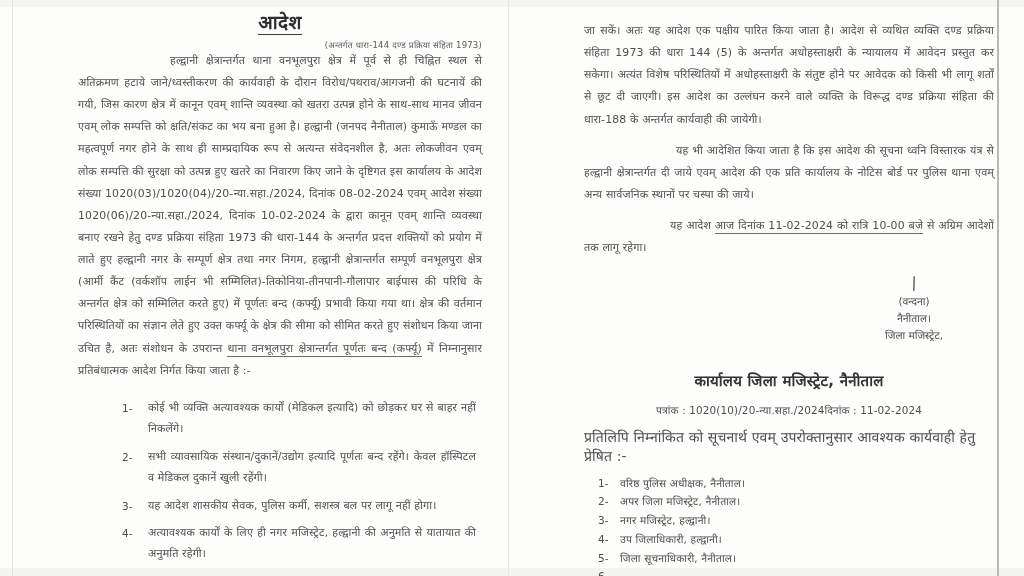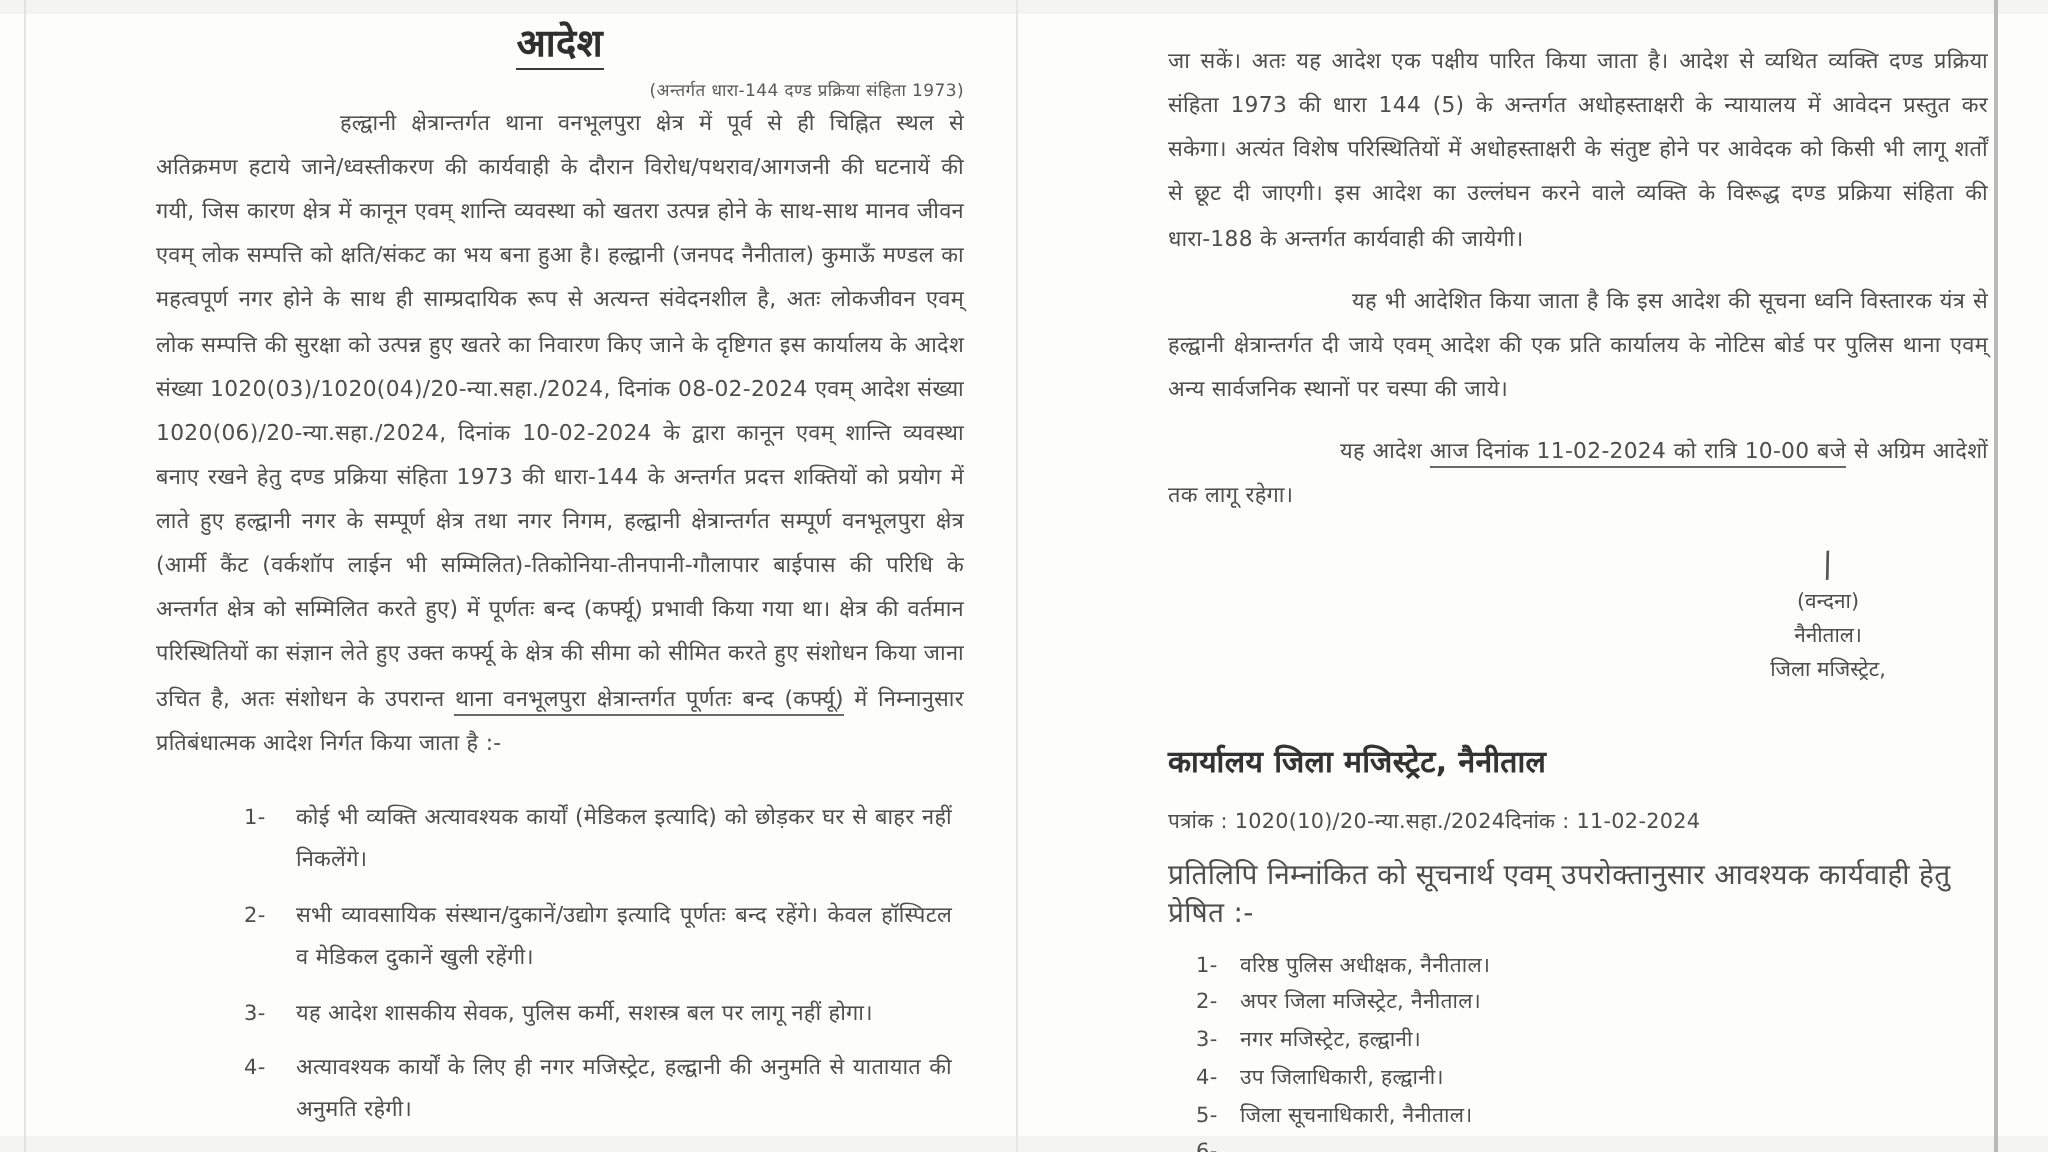--- a/index.html
+++ b/index.html
@@ -142,30 +142,31 @@
     font-size: 17px;
     color: #575757;
     line-height: 1;
     height: 17px;
     display: block;
     transform: rotate(-16deg);
     margin-bottom: 1px;
   }
 
   .office-heading {
+    text-align: center;
     font-size: 15px;
     font-weight: 700;
     color: #333333;
     margin: 26px 0 0 0;
     letter-spacing: 0.2px;
   }
 
   .ref-row {
     display: flex;
-    justify-content: flex-start;
+    justify-content: center;
     align-items: baseline;
     font-size: 10.4px;
     color: #4e4e4e;
     margin-top: 13px;
     letter-spacing: 0.15px;
   }
   .copy-line {
     font-size: 14px;
     color: #4e4e4e;
     margin-top: 10px;

